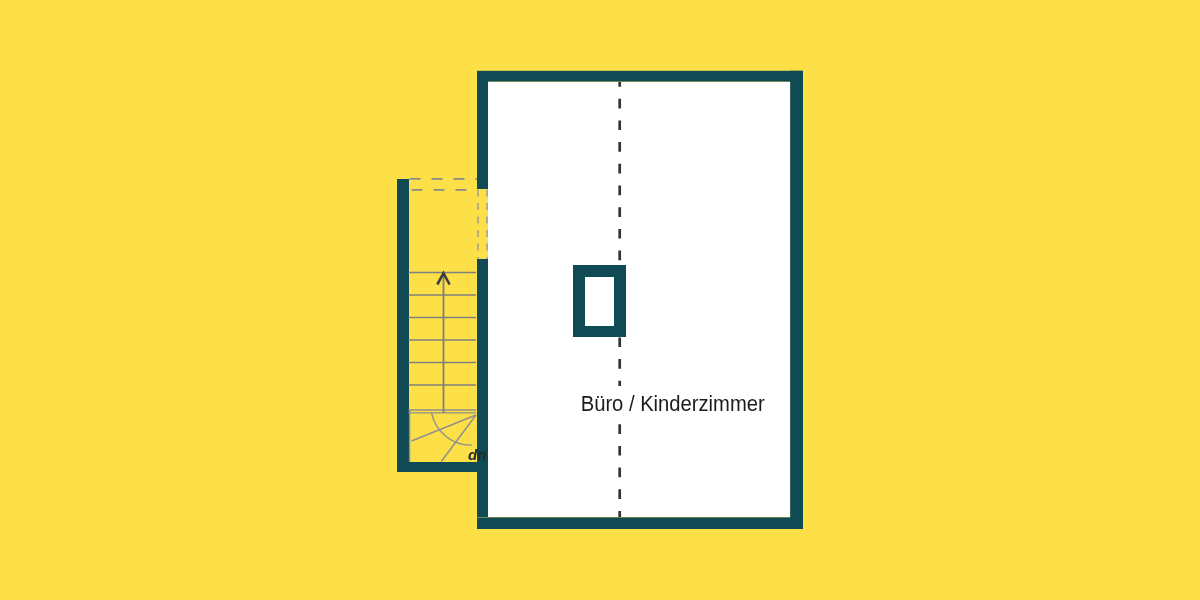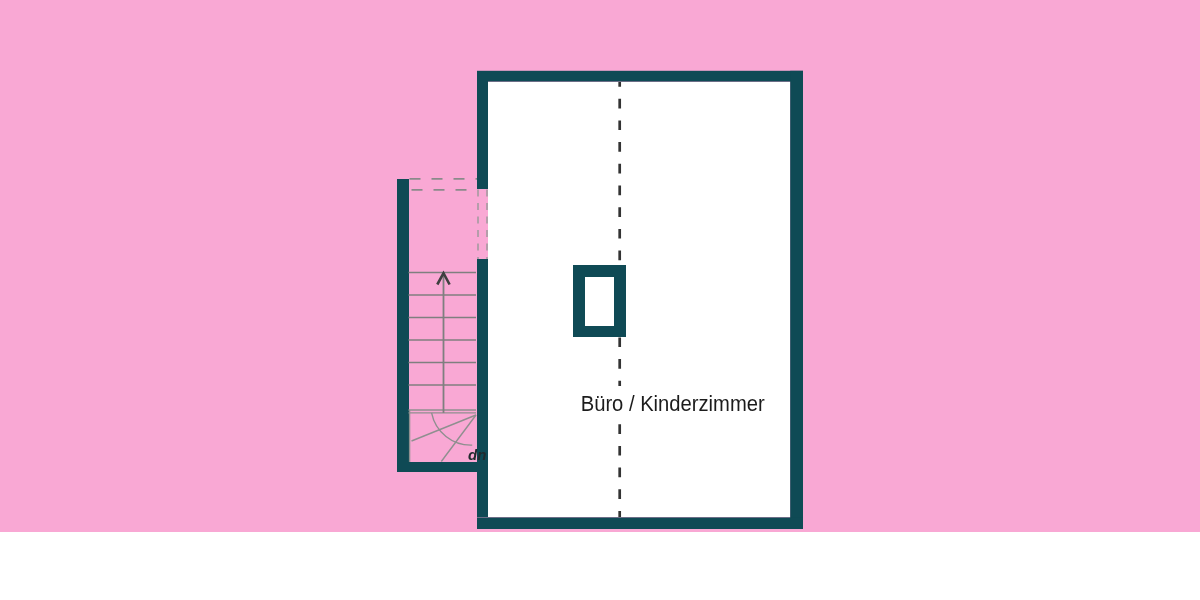--- a/index.html
+++ b/index.html
@@ -1,16 +1,16 @@
 <!DOCTYPE html>
 <html><head>
 <meta charset="utf-8">
 <style>
   html,body{margin:0;padding:0;background:#ffffff;}
-  .page{position:relative;width:1200px;height:532px;background:#f9a8d4;overflow:hidden;
+  .page{position:relative;width:1200px;height:600px;background:#fde047;overflow:hidden;
         font-family:"Liberation Sans", sans-serif;}
 </style>
 </head>
 <body>
 <div class="page">
 <svg width="1200" height="600" viewBox="0 0 1200 600" xmlns="http://www.w3.org/2000/svg">
 
   <rect x="488" y="82" width="302" height="435" fill="#ffffff"></rect>
 
   <line x1="619.7" y1="82" x2="619.7" y2="517" stroke="#333333" stroke-width="2.7" stroke-dasharray="9.7 12" stroke-dashoffset="5"></line>

